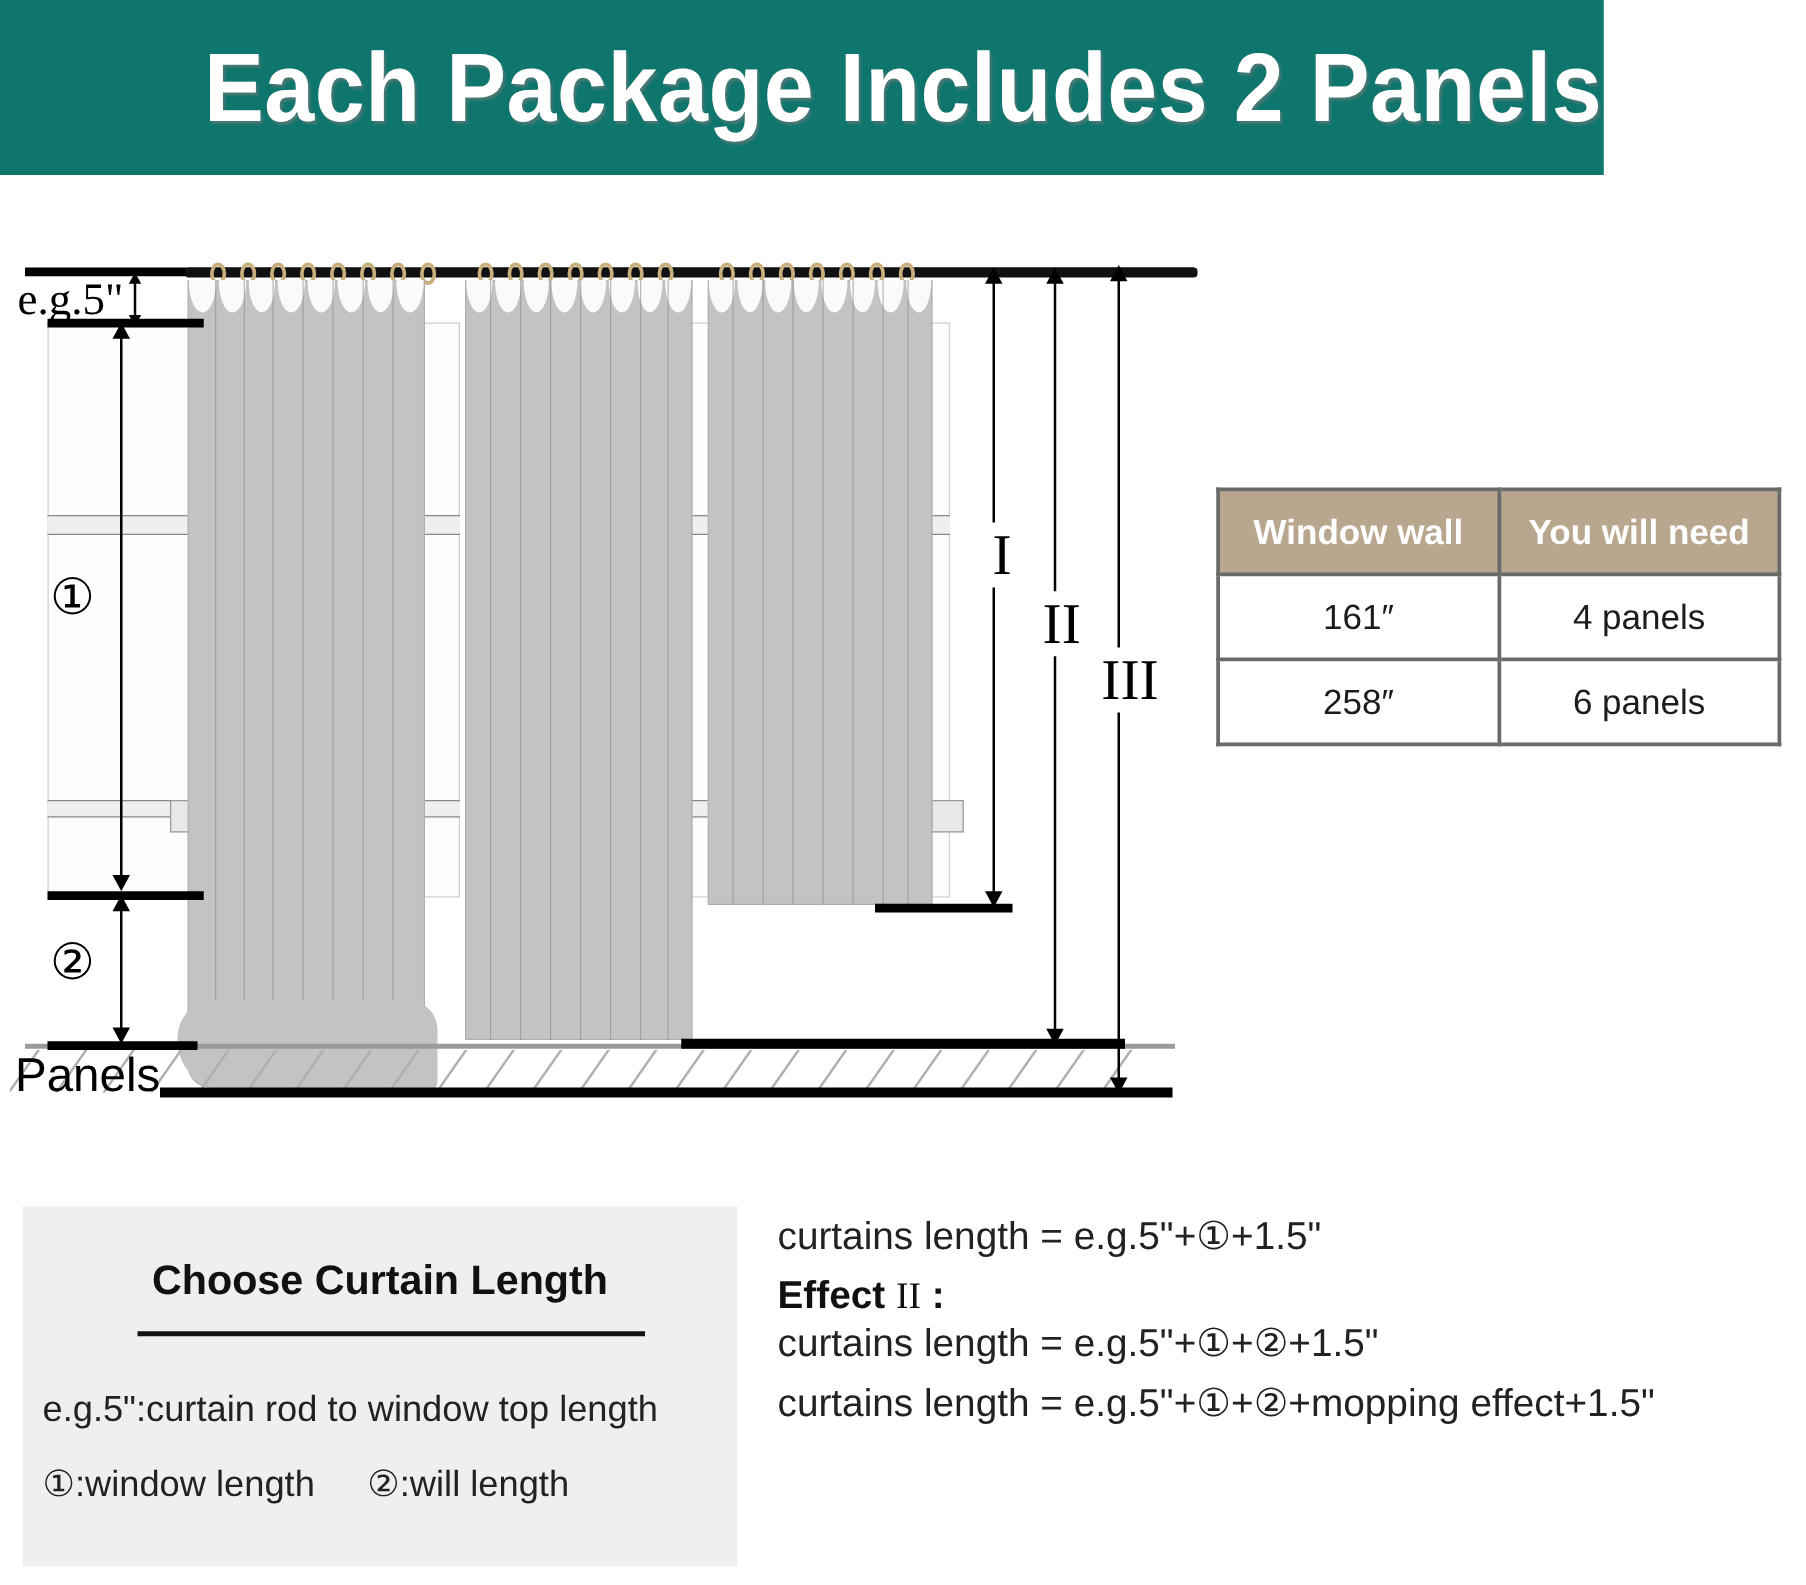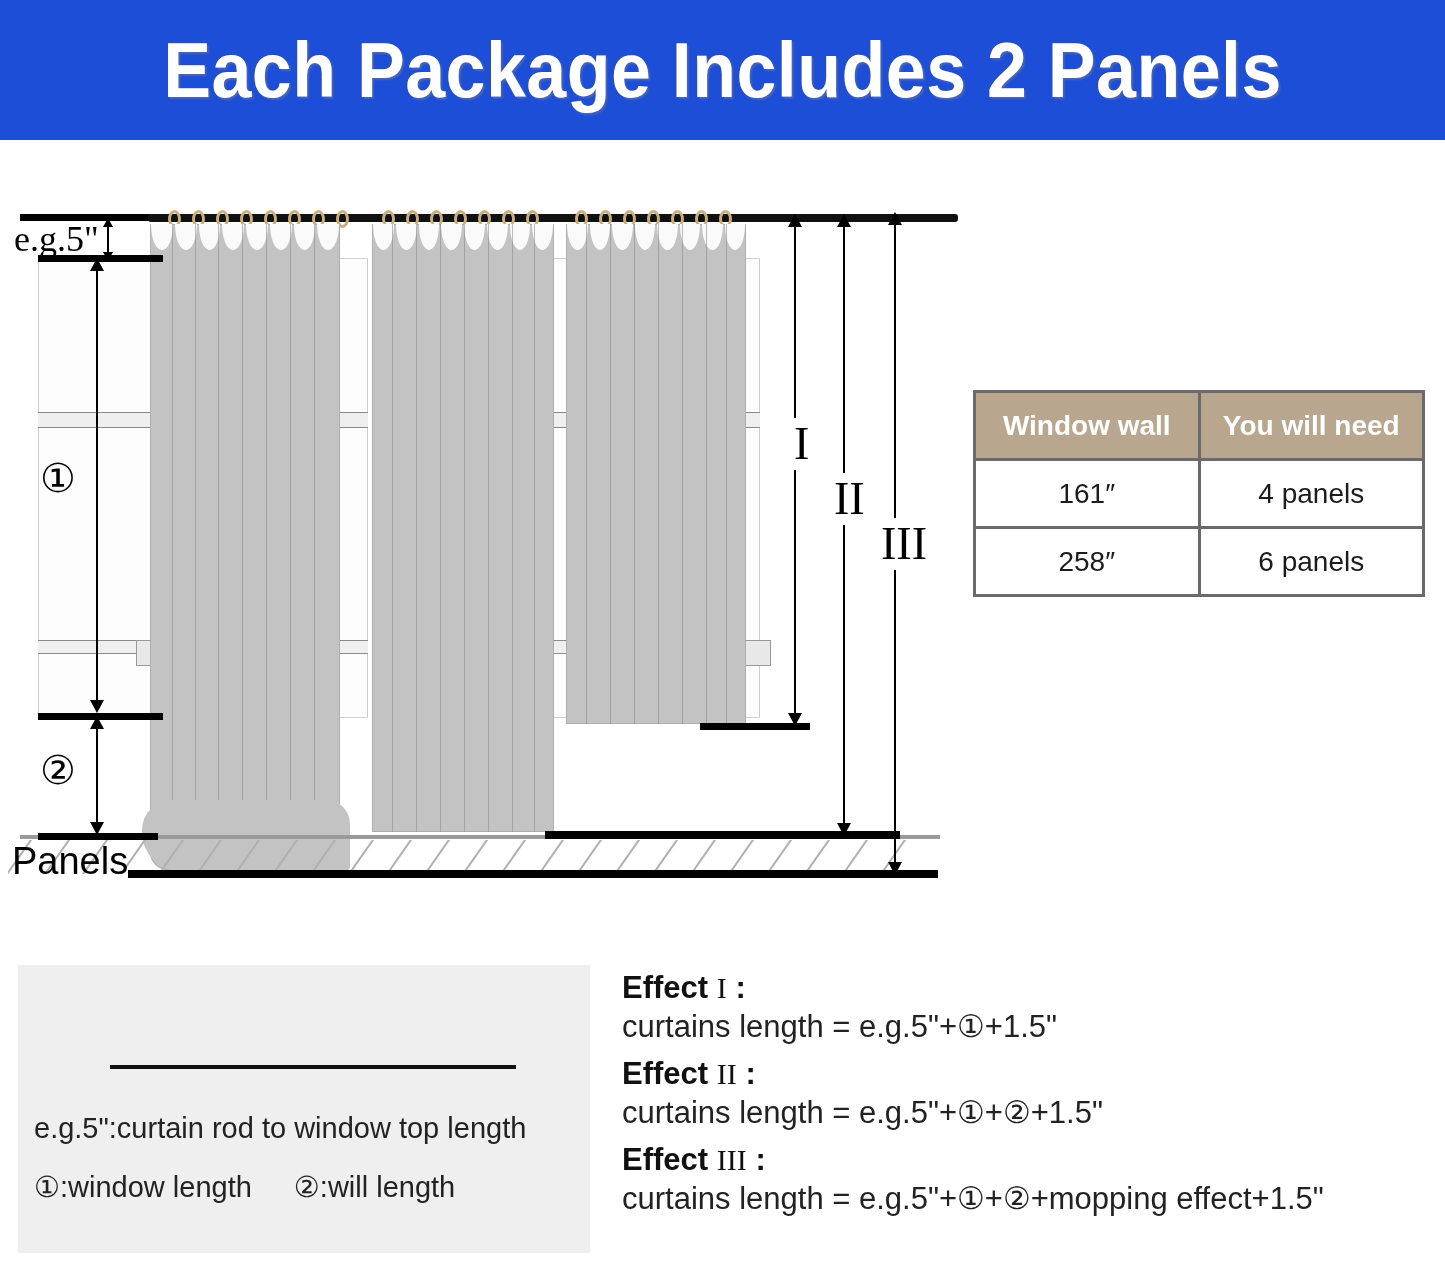--- a/index.html
+++ b/index.html
@@ -13,22 +13,22 @@
     position: relative;
     overflow: hidden;
     font-family: "Liberation Sans", sans-serif;
     color: #1a1a1a;
   }
 
   
   #banner {
     position: absolute;
     left: 0; top: 0;
-    width: 1445px; height: 140px;
-    background: #1d4ed8;
+    width: 1283px; height: 140px;
+    background: #0f766e;
   }
   #banner-title {
     position: absolute;
     left: 0; top: 0;
     width: 1445px; height: 140px;
     display: flex;
     align-items: center;
     justify-content: center;
     font-family: "Liberation Sans", sans-serif;
     font-weight: bold;
@@ -514,41 +514,32 @@
       </tr>
       <tr>
         <td>258″</td>
         <td>6 panels</td>
       </tr>
     </tbody>
   </table>
 </div>
 
 <div id="length-box">
+  <div id="length-box-title">Choose Curtain Length</div>
   <div id="length-box-rule"></div>
   <div id="length-line-1">e.g.5":curtain rod to window top length</div>
   <div id="length-line-2">
     <span>①:window length</span><span class="gap"></span><span>②:will length</span>
   </div>
 </div>
 
 <div id="effects">
-  <div class="effect-title">
-    <span>Effect</span>
-    <span class="rn">I</span>
-    <span>:</span>
-  </div>
   <div class="effect-formula">curtains length = e.g.5"+①+1.5"</div>
 
   <div class="effect-title">
     <span>Effect</span>
     <span class="rn">II</span>
     <span>:</span>
   </div>
   <div class="effect-formula">curtains length = e.g.5"+①+②+1.5"</div>
 
-  <div class="effect-title">
-    <span>Effect</span>
-    <span class="rn">III</span>
-    <span>:</span>
-  </div>
   <div class="effect-formula">curtains length = e.g.5"+①+②+mopping effect+1.5"</div>
 </div>
 
 </body></html>

